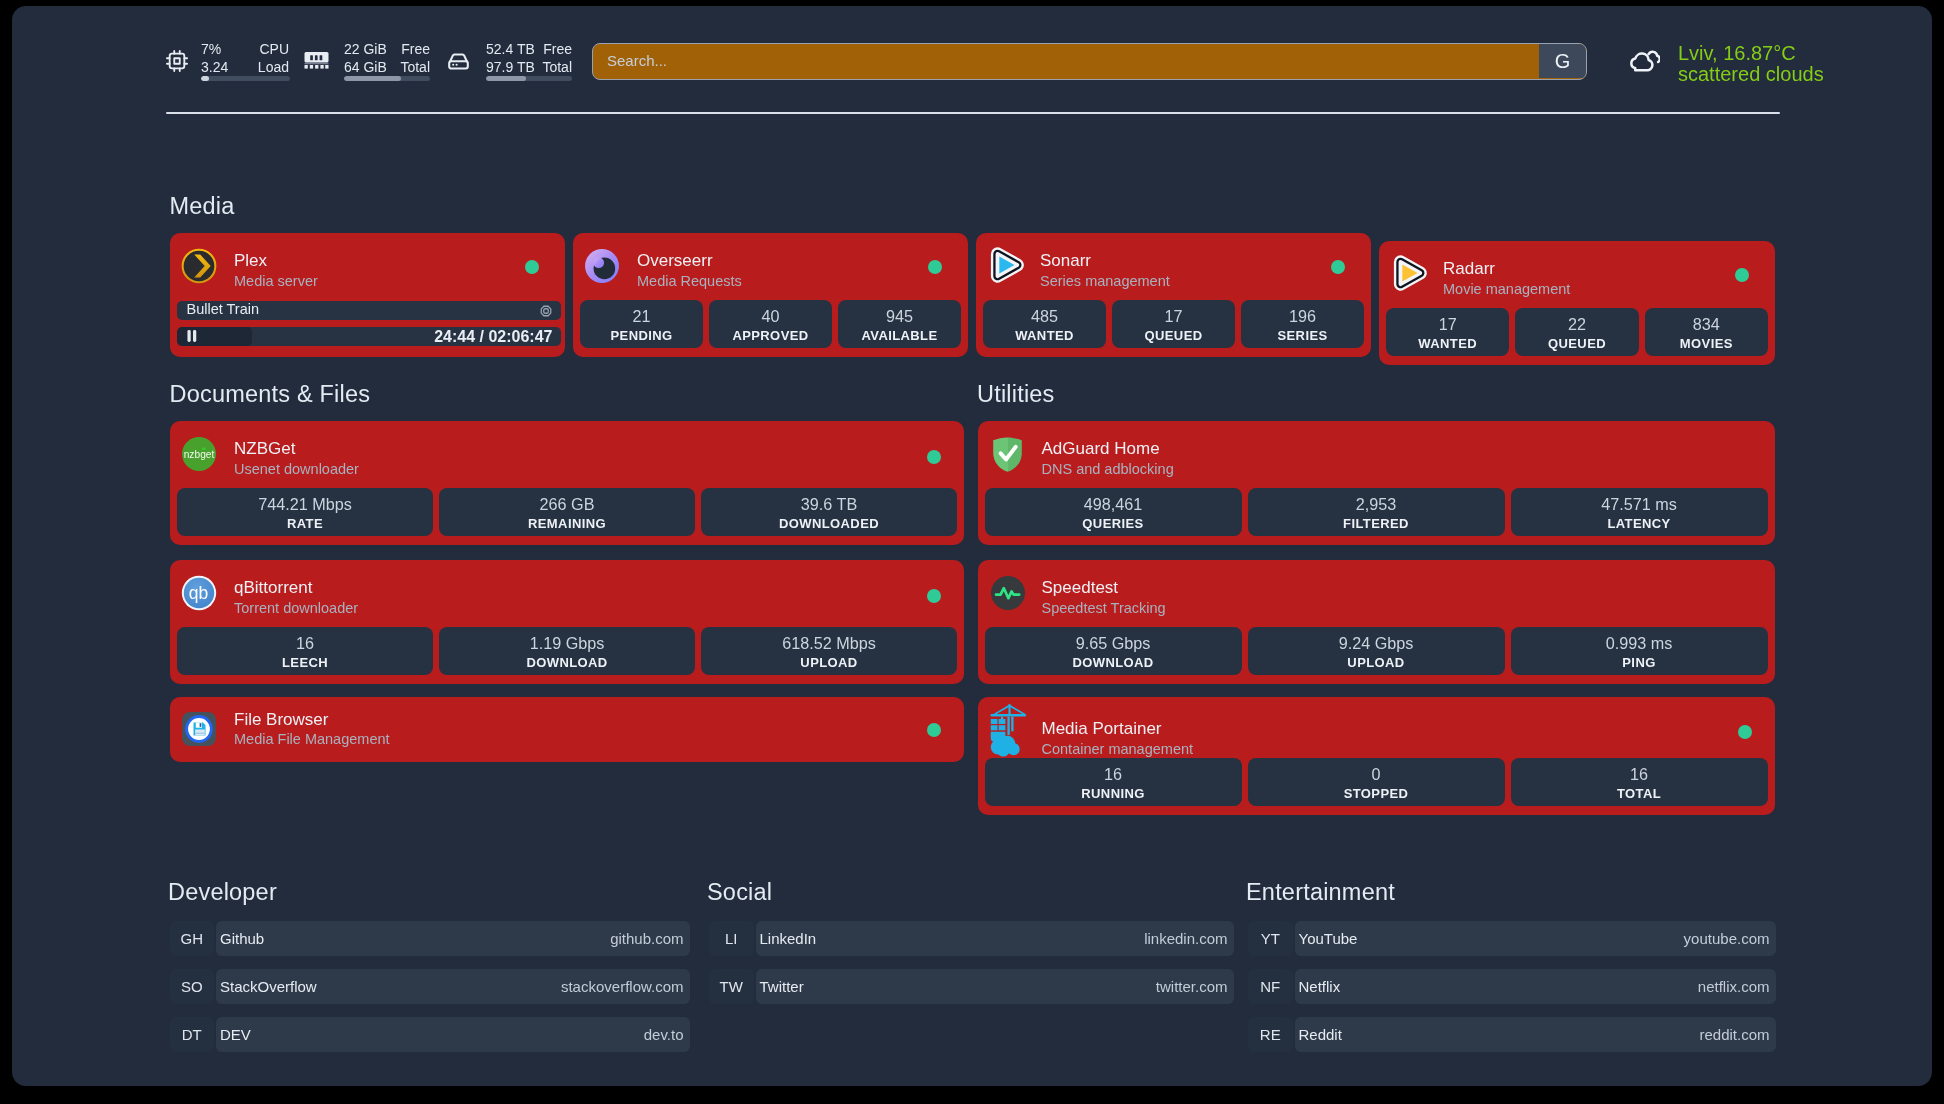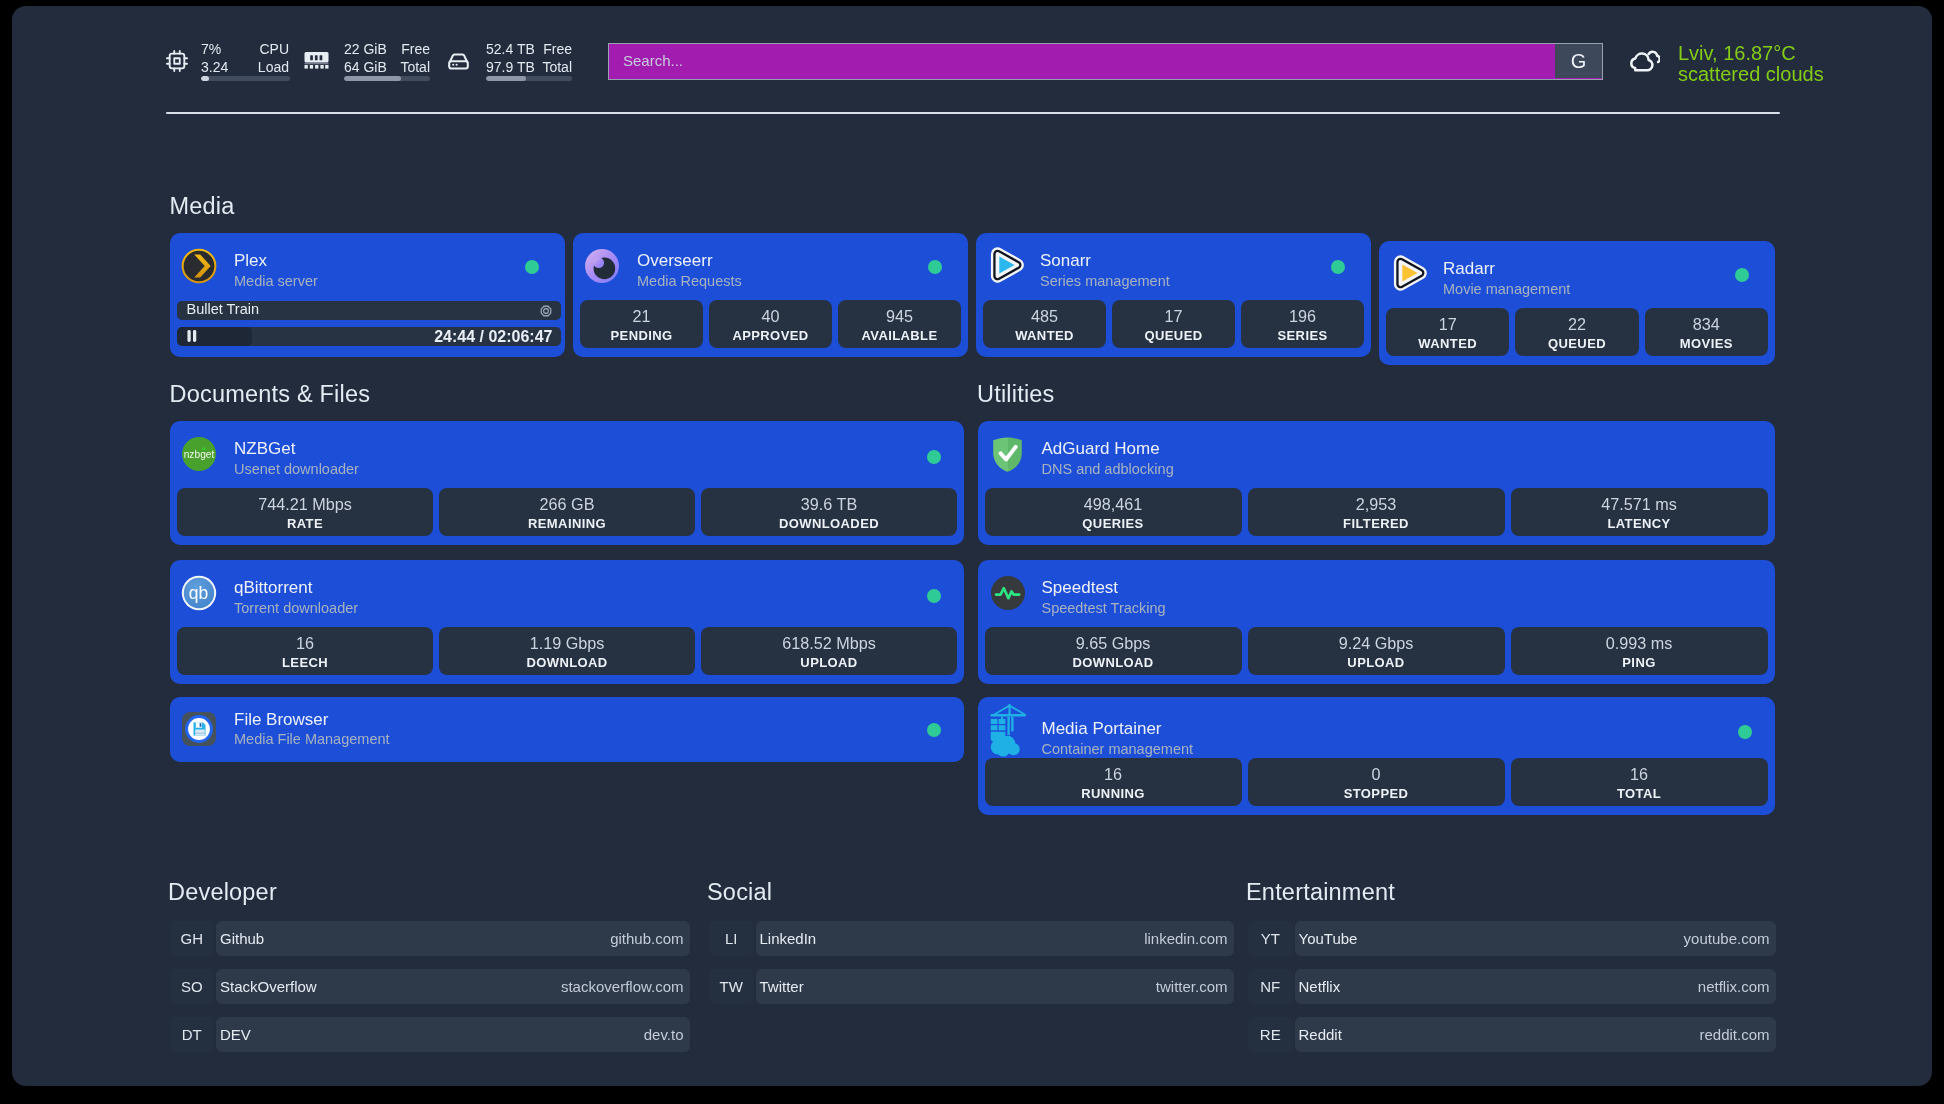--- a/index.html
+++ b/index.html
@@ -2,21 +2,21 @@
 <html><head>
 <meta charset="utf-8">
 <style>
   * { margin:0; padding:0; box-sizing:border-box; }
   html,body { width:1944px; height:1104px; background:#000; overflow:hidden;
     font-family:"Liberation Sans", sans-serif; }
   #panel { position:absolute; left:12px; top:6px; width:1920px; height:1080px;
     background:#222c3d; border-radius:14px; }
   .abs { position:absolute; }
   .hdg { position:absolute; font-size:23.5px; font-weight:500; color:#e3eaf2; letter-spacing:.2px; }
-  .card { position:absolute; background:#1d4ed8; border-radius:10px; }
+  .card { position:absolute; background:#b91c1c; border-radius:10px; }
   .icon { position:absolute; }
   .svctitle { position:absolute; font-size:17px; font-weight:500; color:#edf1f6; line-height:20px; }
   .svcsub { position:absolute; font-size:14.5px; color:#a7b2c0; line-height:18px; }
   .dot { position:absolute; width:14px; height:14px; border-radius:50%; background:#2fcb96; }
   .boxrow { position:absolute; left:7px; right:7px; top:67px; height:48px; display:flex; gap:6px; }
   .box { flex:1; background:#263241; border-radius:8px; text-align:center; padding-top:5px; }
   .box .num { font-size:16.2px; color:#ccd4df; line-height:22px; }
   .box .lbl { font-size:13px; font-weight:700; color:#eef2f7; line-height:17px; letter-spacing:.4px; }
   
   .tgrp { position:absolute; top:40px; display:flex; justify-content:space-between;
@@ -77,21 +77,21 @@
     <path d="M7.2 14.8h.01M10.6 14.8h.01"></path>
   </svg>
 <div class="tgrp" style="left:486px;width:86px">
     <span>52.4 TB<br>97.9 TB</span>
     <span style="text-align:right">Free<br>Total</span>
   </div>
 <div class="tbar" style="left:486px;width:86px">
     <div class="tfill" style="width:40px"></div>
   </div>
 
-<div class="abs" style="left:608px;top:43px;width:995px;height:37px;border:1.5px solid #98a1ae;border-radius:0;background:#a21caf;overflow:hidden">
+<div class="abs" style="left:592px;top:43px;width:995px;height:37px;border:1.5px solid #98a1ae;border-radius:8px;background:#a16207;overflow:hidden">
   <div style="position:absolute;left:14px;top:8px;font-size:15px;color:#c6cedb">Search...</div>
   <div style="position:absolute;right:0;top:0;width:47px;height:34px;background:#3d485a;color:#eef2f7;font-size:20px;text-align:center;line-height:34px">G</div>
 </div>
 
 <svg class="icon" style="left:1626px;top:45px" width="34" height="29" viewBox="0 0 34 29">
     <g fill="none" stroke="#f0f4f8" stroke-width="2.5" stroke-linejoin="round" stroke-linecap="round">
       <path d="M22.6 9.2 a4.6 4.6 0 0 1 8.6 1.6 a3.4 3.4 0 0 1 0.9 6.2"></path>
       <path d="M9.2 25.2 h11.9 a5.2 5.2 0 0 0 1.5-10.2 a6.8 6.8 0 0 0-13.3-1.6 a4.9 4.9 0 0 0-0.1 9.6 Z" fill="#212b3c"></path>
     </g>
   </svg>

